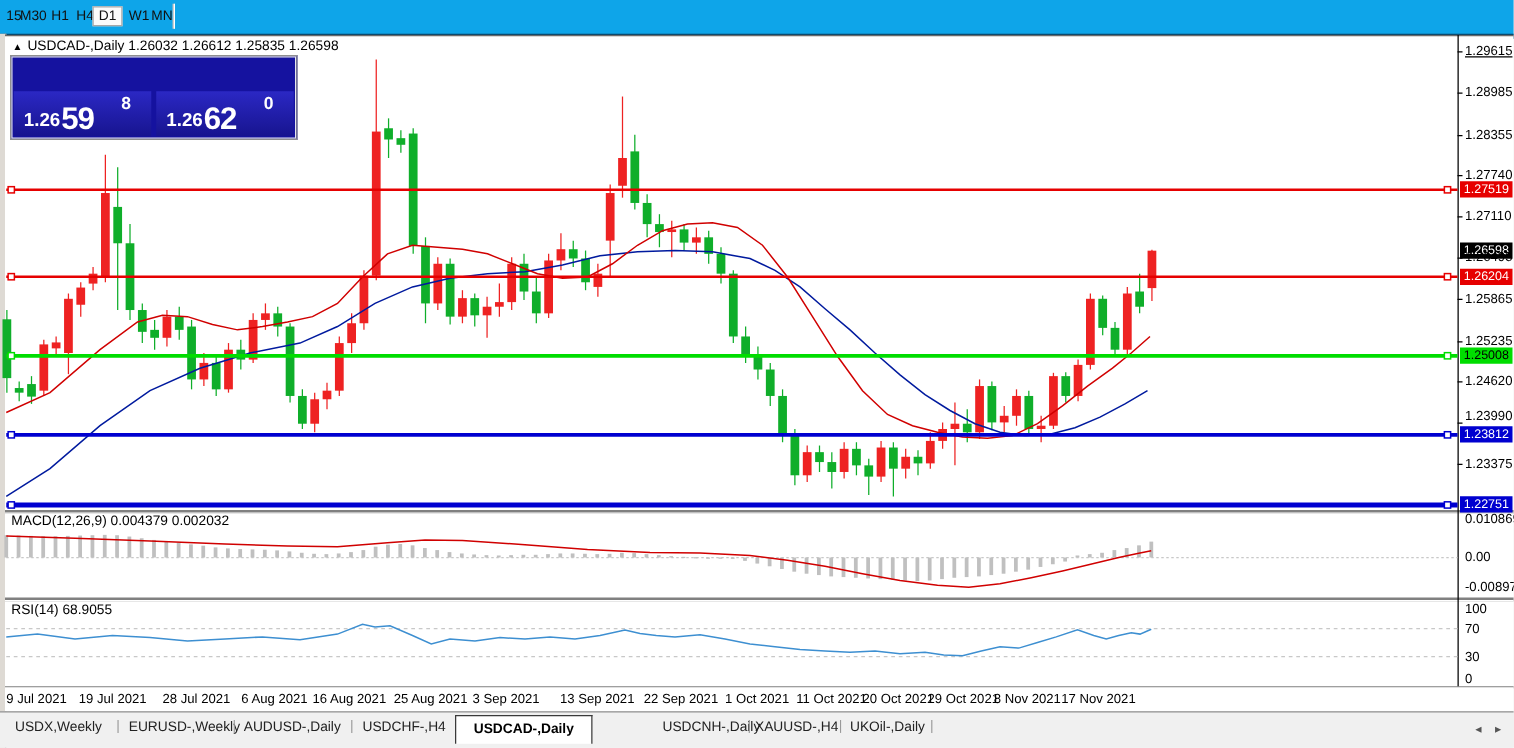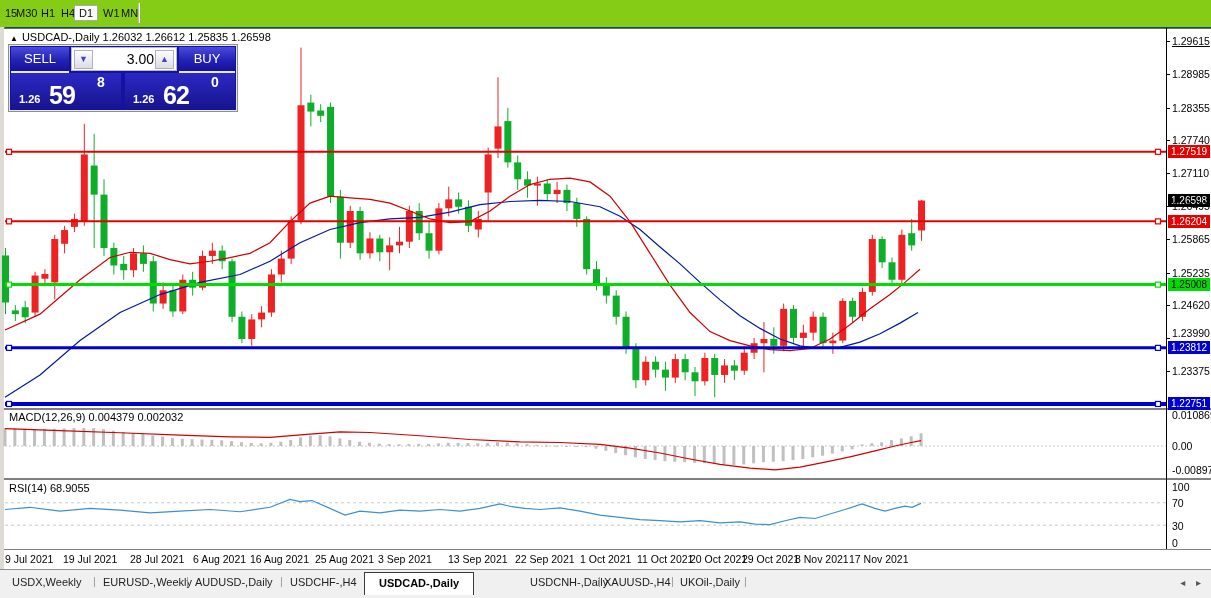--- a/index.html
+++ b/index.html
@@ -1,19 +1,19 @@
 <!DOCTYPE html>
 <html><head>
 <meta charset="utf-8">
 <style>
   html,body{margin:0;padding:0;width:1211px;height:598px;overflow:hidden;
     font-family:"Liberation Sans",sans-serif;background:#f0f0f0;position:relative;}
   .abs{position:absolute;}
   
-  #toolbar{left:0;top:0;width:1211px;height:27px;background:#84cc16;border-bottom:4px solid #0c4a6e;}
+  #toolbar{left:0;top:0;width:1211px;height:27px;background:#0ea5e9;border-bottom:4px solid #0c4a6e;}
   .tf-btn{position:absolute;top:5px;font-size:11px;color:#111;padding:2px 3px;cursor:default;white-space:nowrap;}
   .tf-btn.active{background:#fbfbfb;border:1px solid #a8a8a8;padding:1px 4px;}
   .tb-sep{position:absolute;top:3px;width:1px;height:20px;background:#c0c0c0;border-right:1px solid #fff;}
   
   #left-strip{left:0;top:27px;width:4px;height:571px;background:#dedad4;border-right:1px solid #8f8f8f;}
   #chart-bg{left:4px;top:28px;width:1207px;height:521px;background:#fff;border-top:1px solid #6a6a6a;}
   #axis-vline{left:1166px;top:28px;width:1px;height:521px;background:#000;}
   .pane-sep{left:4px;width:1207px;height:2px;background:#808080;border-bottom:1px solid #fff;}
   #xaxis-area{left:4px;top:550px;width:1207px;height:19px;background:#fff;}
   
@@ -40,21 +40,21 @@
     border:1px solid #b8b8c8;box-sizing:border-box;}
   .sp-btn{position:absolute;top:2px;width:17px;height:17px;background:linear-gradient(#fdfdfd,#dcdce8);
     border:1px solid #b0b0c0;color:#4444c0;font-size:9px;text-align:center;line-height:16px;cursor:pointer;}
   .sp-down{left:2px;}
   .sp-up{right:2px;}
   .sp-val{position:absolute;left:22px;top:0;width:60px;height:22px;line-height:22px;
     text-align:right;font-size:14px;color:#000;}
   .tp-prices{position:absolute;left:2px;top:28px;width:224px;height:36px;}
   .tp-price{position:absolute;top:0;width:110px;height:36px;background:linear-gradient(#2b28c4,#17148f);
     color:#fff;}
-  .tp-price .small{position:absolute;left:8px;bottom:4px;font-size:11px;font-weight:bold;}
+  .tp-price .small{position:absolute;left:8px;bottom:4px;font-size:15px;font-weight:bold;}
   .tp-price .big{position:absolute;left:38px;bottom:-1px;font-size:25px;font-weight:bold;letter-spacing:-1px;}
   .tp-price .sup{position:absolute;left:86px;top:1px;font-size:14px;font-weight:bold;}
   #sell-price{left:0;}
   #buy-price{left:114px;}
   
   #tabbar{left:0;top:569px;width:1211px;height:29px;background:#f0f0f0;border-top:1px solid #8f8f8f;}
   .wtab{position:absolute;top:6px;font-size:11px;color:#222;white-space:nowrap;cursor:pointer;}
   .wtab.active{top:2px;background:#fff;border:1px solid #3a3a3a;border-bottom:none;
     font-weight:bold;padding:4px 14px 6px 14px;color:#000;}
   .wtab-sep{position:absolute;top:5px;font-size:11px;color:#999;}
@@ -389,29 +389,20 @@
     <line x1="5" y1="525.2" x2="1166" y2="525.2" stroke="#c8c8c8" stroke-width="1" stroke-dasharray="3,3"></line>
     <polyline fill="none" stroke="#3d8fd1" stroke-width="1.2" points="5,509.52 30,507.28 60,511.2 90,508.4 120,510.08 150,512.88 180,511.2 210,509.52 240,511.76 270,507.28 290,499.44 300,501.68 312,500.56 330,508.4 345,515.12 360,511.2 380,512.88 400,510.08 420,511.2 440,509.52 460,511.2 480,508.4 500,503.92 512,506.72 525,508.4 540,509.52 560,507.84000000000003 580,511.2 600,515.12 620,517.36 640,519.6 660,520.72 680,521.84 700,520.72 720,522.96 740,521.84 755,524.08 770,524.64 785,520.72 800,517.36 815,518.48 830,514 845,509.52 862,503.92 875,508.4 885,511.2 895,508.4 905,506.16 912,507.28 921,503.36"></polyline>
   </svg>
 
 <div id="chart-header" class="abs">
   <span class="tri">▲</span><span>USDCAD-,Daily</span>
   <span>1.26032 1.26612 1.25835 1.26598</span>
 </div>
 
 <div id="trade-panel" class="abs">
-  <div class="tp-row">
-    <div class="tp-btn" id="sell-btn">SELL</div>
-    <div class="tp-spin">
-      <div class="sp-btn sp-down">▼</div>
-      <div class="sp-val">3.00</div>
-      <div class="sp-btn sp-up">▲</div>
-    </div>
-    <div class="tp-btn" id="buy-btn">BUY</div>
-  </div>
   <div class="tp-prices">
     <div class="tp-price" id="sell-price">
       <span class="small">1.26</span>
       <span class="big">59</span>
       <span class="sup">8</span>
     </div>
     <div class="tp-price" id="buy-price">
       <span class="small">1.26</span>
       <span class="big">62</span>
       <span class="sup">0</span>

